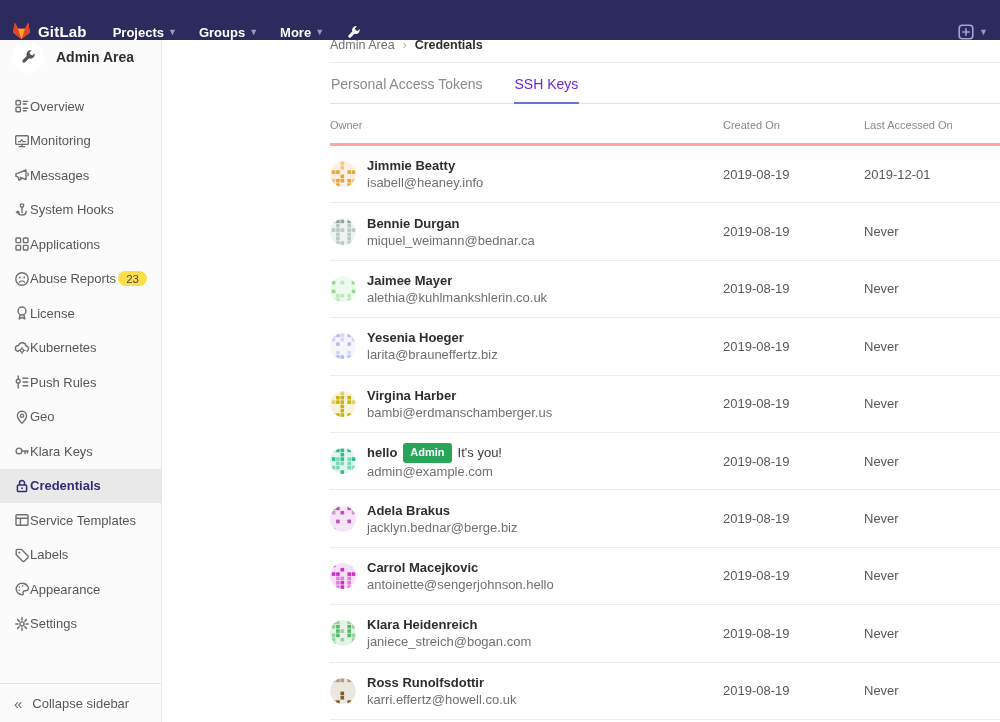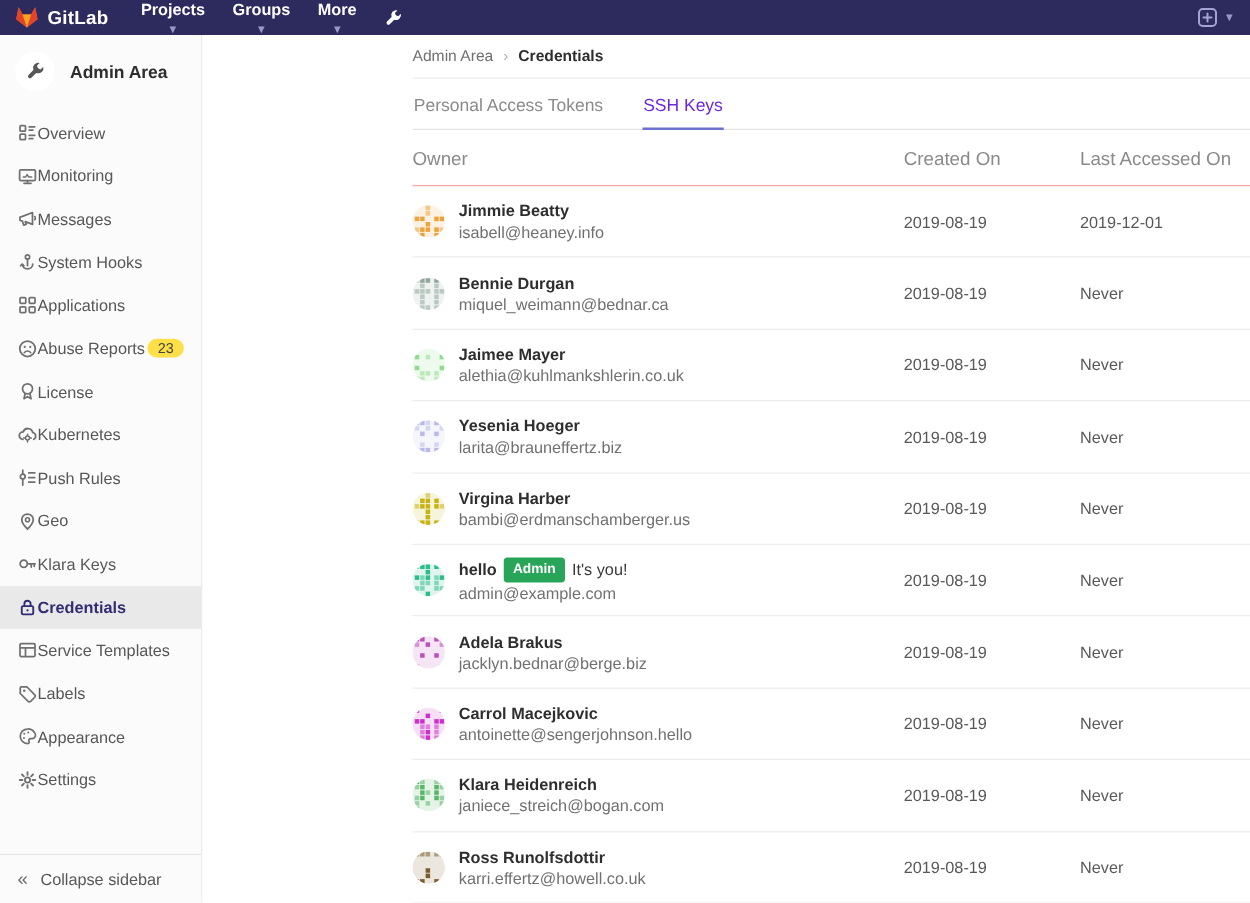--- a/index.html
+++ b/index.html
@@ -1,25 +1,25 @@
 <!DOCTYPE html>
 <html><head>
 <meta charset="utf-8">
 <style>
   * { margin:0; padding:0; box-sizing:border-box; }
   html,body { width:1000px; height:722px; overflow:hidden; background:#fff;
     font-family:"Liberation Sans","DejaVu Sans",sans-serif; font-size:13px; color:#2e2e2e; }
 
   
-  .navbar { position:absolute; top:0; left:0; right:0; height:28px; background:#2d2b5e;
-    display:flex; align-items:center; padding:0 12px; z-index:10; }
+  .navbar { position:absolute; top:0; left:0; right:0; height:40px; background:#2d2b5e;
+    display:flex; align-items:flex-end; padding:0 12px; z-index:10; }
   .brand { display:flex; align-items:center; gap:7px; margin-right:26px; }
   .brand-name { color:#fff; font-size:15px; font-weight:700; letter-spacing:.2px; }
   .nav-item { display:flex; align-items:center; gap:4px; color:#fff; font-weight:700;
-    font-size:13px; margin-right:22px; cursor:pointer;flex-direction:column; }
+    font-size:13px; margin-right:22px; cursor:pointer; }
   .nav-chev { color:#9a99c5; font-size:9px; line-height:1; }
   .nav-wrench { display:flex; align-items:center; margin-right:10px; cursor:pointer; }
   .nav-right { margin-left:auto; display:flex; align-items:center; gap:5px; }
 
   
   .sidebar { position:absolute; top:28px; left:0; bottom:0; width:162px; background:#fbfbfb;
     border-right:1px solid #e8e8e8; }
   .admin-head { display:flex; align-items:center; gap:12px; padding:13px 12px 12px; }
   .admin-head .circ { width:32px; height:32px; border-radius:50%; background:#fff;
     display:flex; align-items:center; justify-content:center; color:#565656; }
@@ -45,22 +45,22 @@
   .crumb-lite { color:#707070; }
   .crumb-sep { color:#b0b0b0; font-size:12px; }
   .crumb-bold { color:#2e2e2e; font-weight:700; }
 
   .tabs { display:flex; gap:30px; border-bottom:1px solid #e3e3e3; padding-top:13px; }
   .tab { padding:0 1px 10px; font-size:14px; color:#8a8a8a; cursor:pointer;
     border-bottom:2px solid transparent; margin-bottom:-1px; }
   .tab.active { color:#6d28d9; font-weight:400; border-bottom-color:#6e71d0; }
 
   .grid { display:grid; grid-template-columns:393px 141px 1fr; align-items:center; }
-  .thead { padding:15px 0 12px; color:#8a8a8a; font-size:15px;
-    border-bottom:1px solid #fca5a5; }
+  .thead { padding:15px 0 12px; color:#8a8a8a; font-size:11px;
+    border-bottom:3px solid #fca5a5; }
   .trow { min-height:57.4px; border-bottom:1px solid #ececec; }
   .owner { display:flex; align-items:center; gap:11px; }
   .avatar { width:26px; height:26px; border-radius:50%; flex:0 0 26px; }
   .oname { font-weight:700; font-size:13px; color:#2e2e2e; line-height:17px;
     display:flex; align-items:center; gap:6px; }
   .oemail { color:#707070; font-size:13px; line-height:17px; }
   .cell-date { color:#585858; font-size:13px; }
   .adm-badge { background:#28a558; color:#fff; font-size:11px; font-weight:700;
     padding:1.5px 7px; border-radius:3px; display:none; }
   .you-note { font-weight:400; color:#3a3a3a; display:none; }

